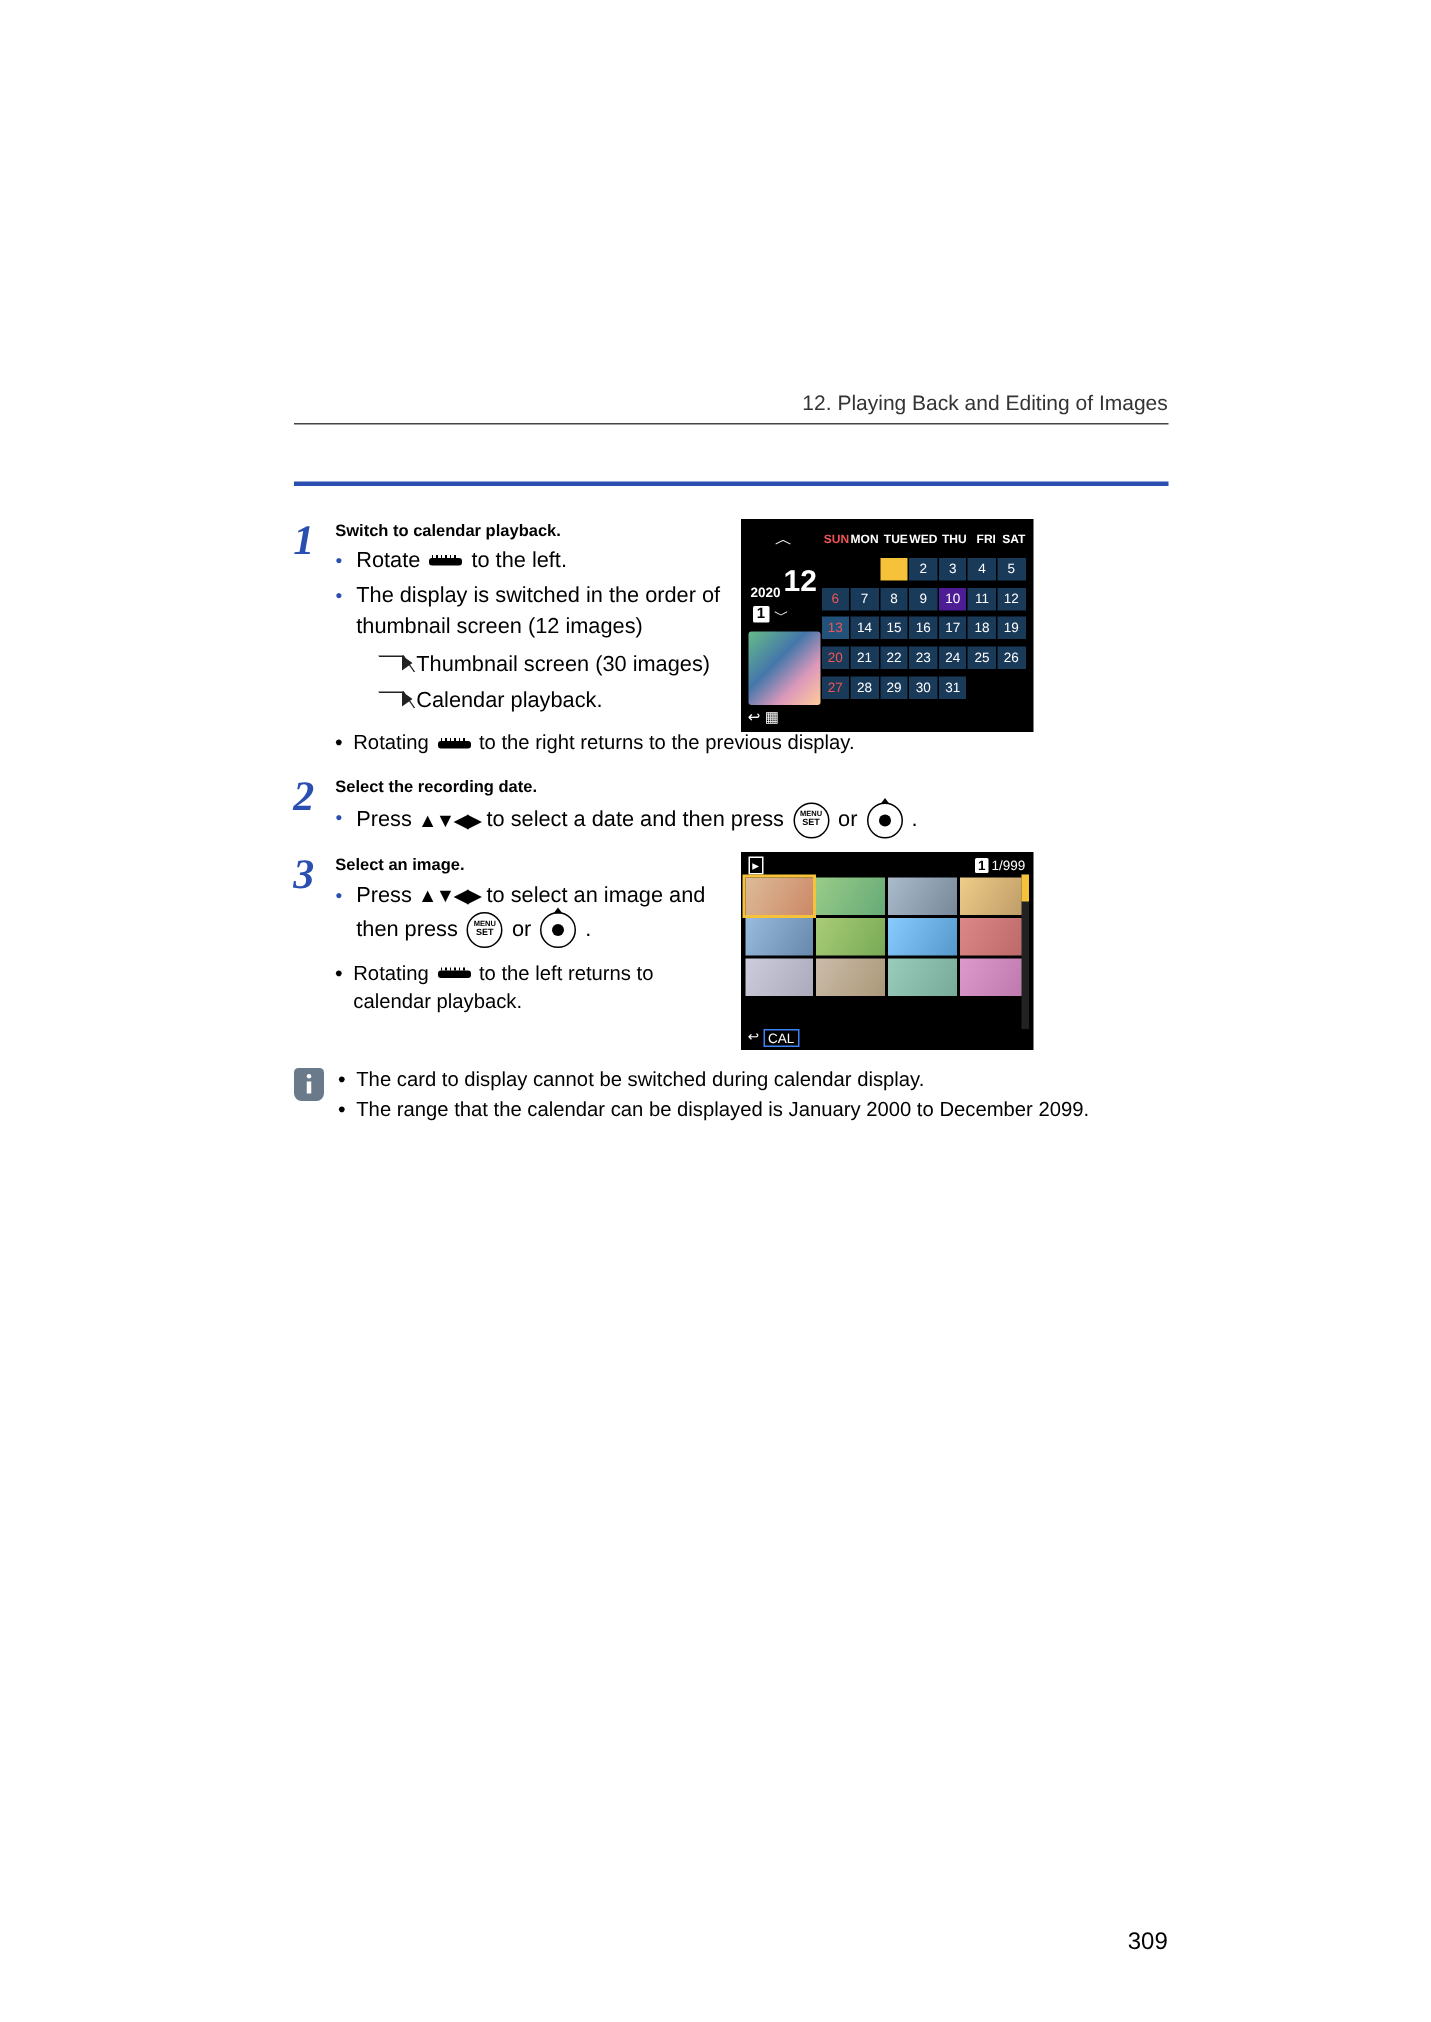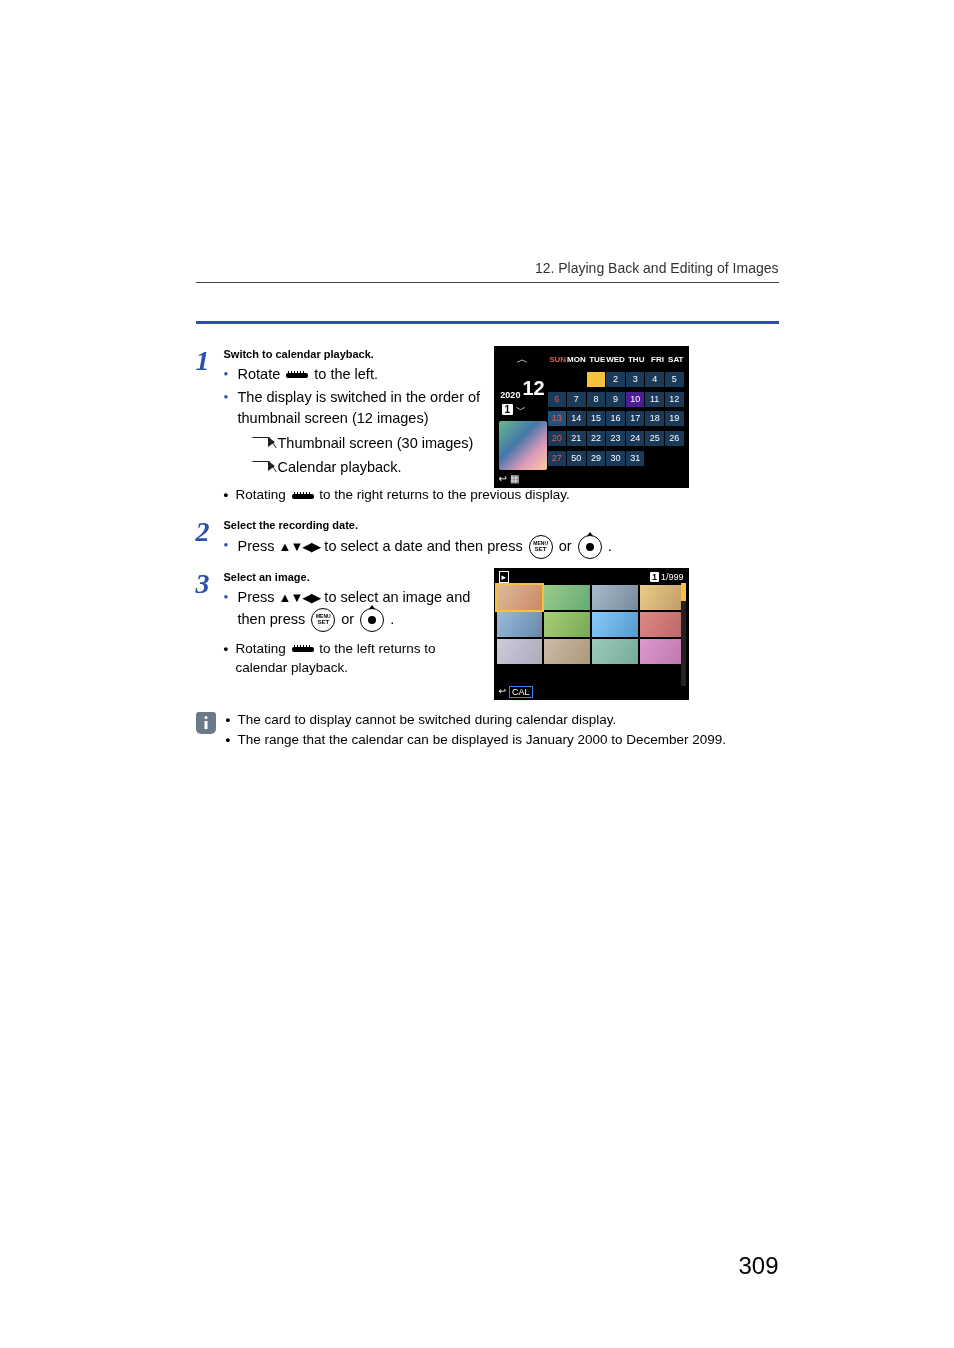--- a/index.html
+++ b/index.html
@@ -76,21 +76,21 @@
 
   
   .info-box { display:flex; gap:10px; margin-top:22px; font-size:13.5px; line-height:1.5; }
   .info-icon { width:20px; height:22px; background:#6b7a8a; border-radius:3px 3px 5px 5px; position:relative; flex-shrink:0; margin-top:2px;}
   .info-icon::before { content:""; position:absolute; left:50%; top:4px; width:3px; height:3px; background:#fff; border-radius:50%; transform:translateX(-50%);}
   .info-icon::after { content:""; position:absolute; left:50%; top:9px; width:3px; height:8px; background:#fff; transform:translateX(-50%);}
   .info-list { list-style:none; margin:0; padding:0; }
   .info-list li { position:relative; padding-left:12px; }
   .info-list li::before { content:"•"; position:absolute; left:0; top:0; font-weight:bold; }
 
-  .pagenum { position:absolute; right:90px; bottom:68px; font-size:24px; }
+  .pagenum { position:absolute; right:90px; bottom:44px; font-size:16px; }
   .narrow { max-width:260px; }
 </style>
 </head>
 <body>
 
 <div class="page">
   <div class="chapter">12. Playing Back and Editing of Images</div>
   <hr class="hr-top">
 
   <hr class="hr-blue">
@@ -146,21 +146,21 @@
 
           <div class="cal-cell" style="color:#e55">20</div>
           <div class="cal-cell">21</div>
           <div class="cal-cell">22</div>
           <div class="cal-cell">23</div>
           <div class="cal-cell">24</div>
           <div class="cal-cell">25</div>
           <div class="cal-cell">26</div>
 
           <div class="cal-cell" style="color:#e55">27</div>
-          <div class="cal-cell">50</div>
+          <div class="cal-cell">28</div>
           <div class="cal-cell">29</div>
           <div class="cal-cell">30</div>
           <div class="cal-cell">31</div>
           <div class="cal-cell blank"></div>
             <div class="cal-cell blank"></div>
         </div>
       </div>
       <div class="cal-foot">
           <span>↩</span>
           <span>▦</span>

